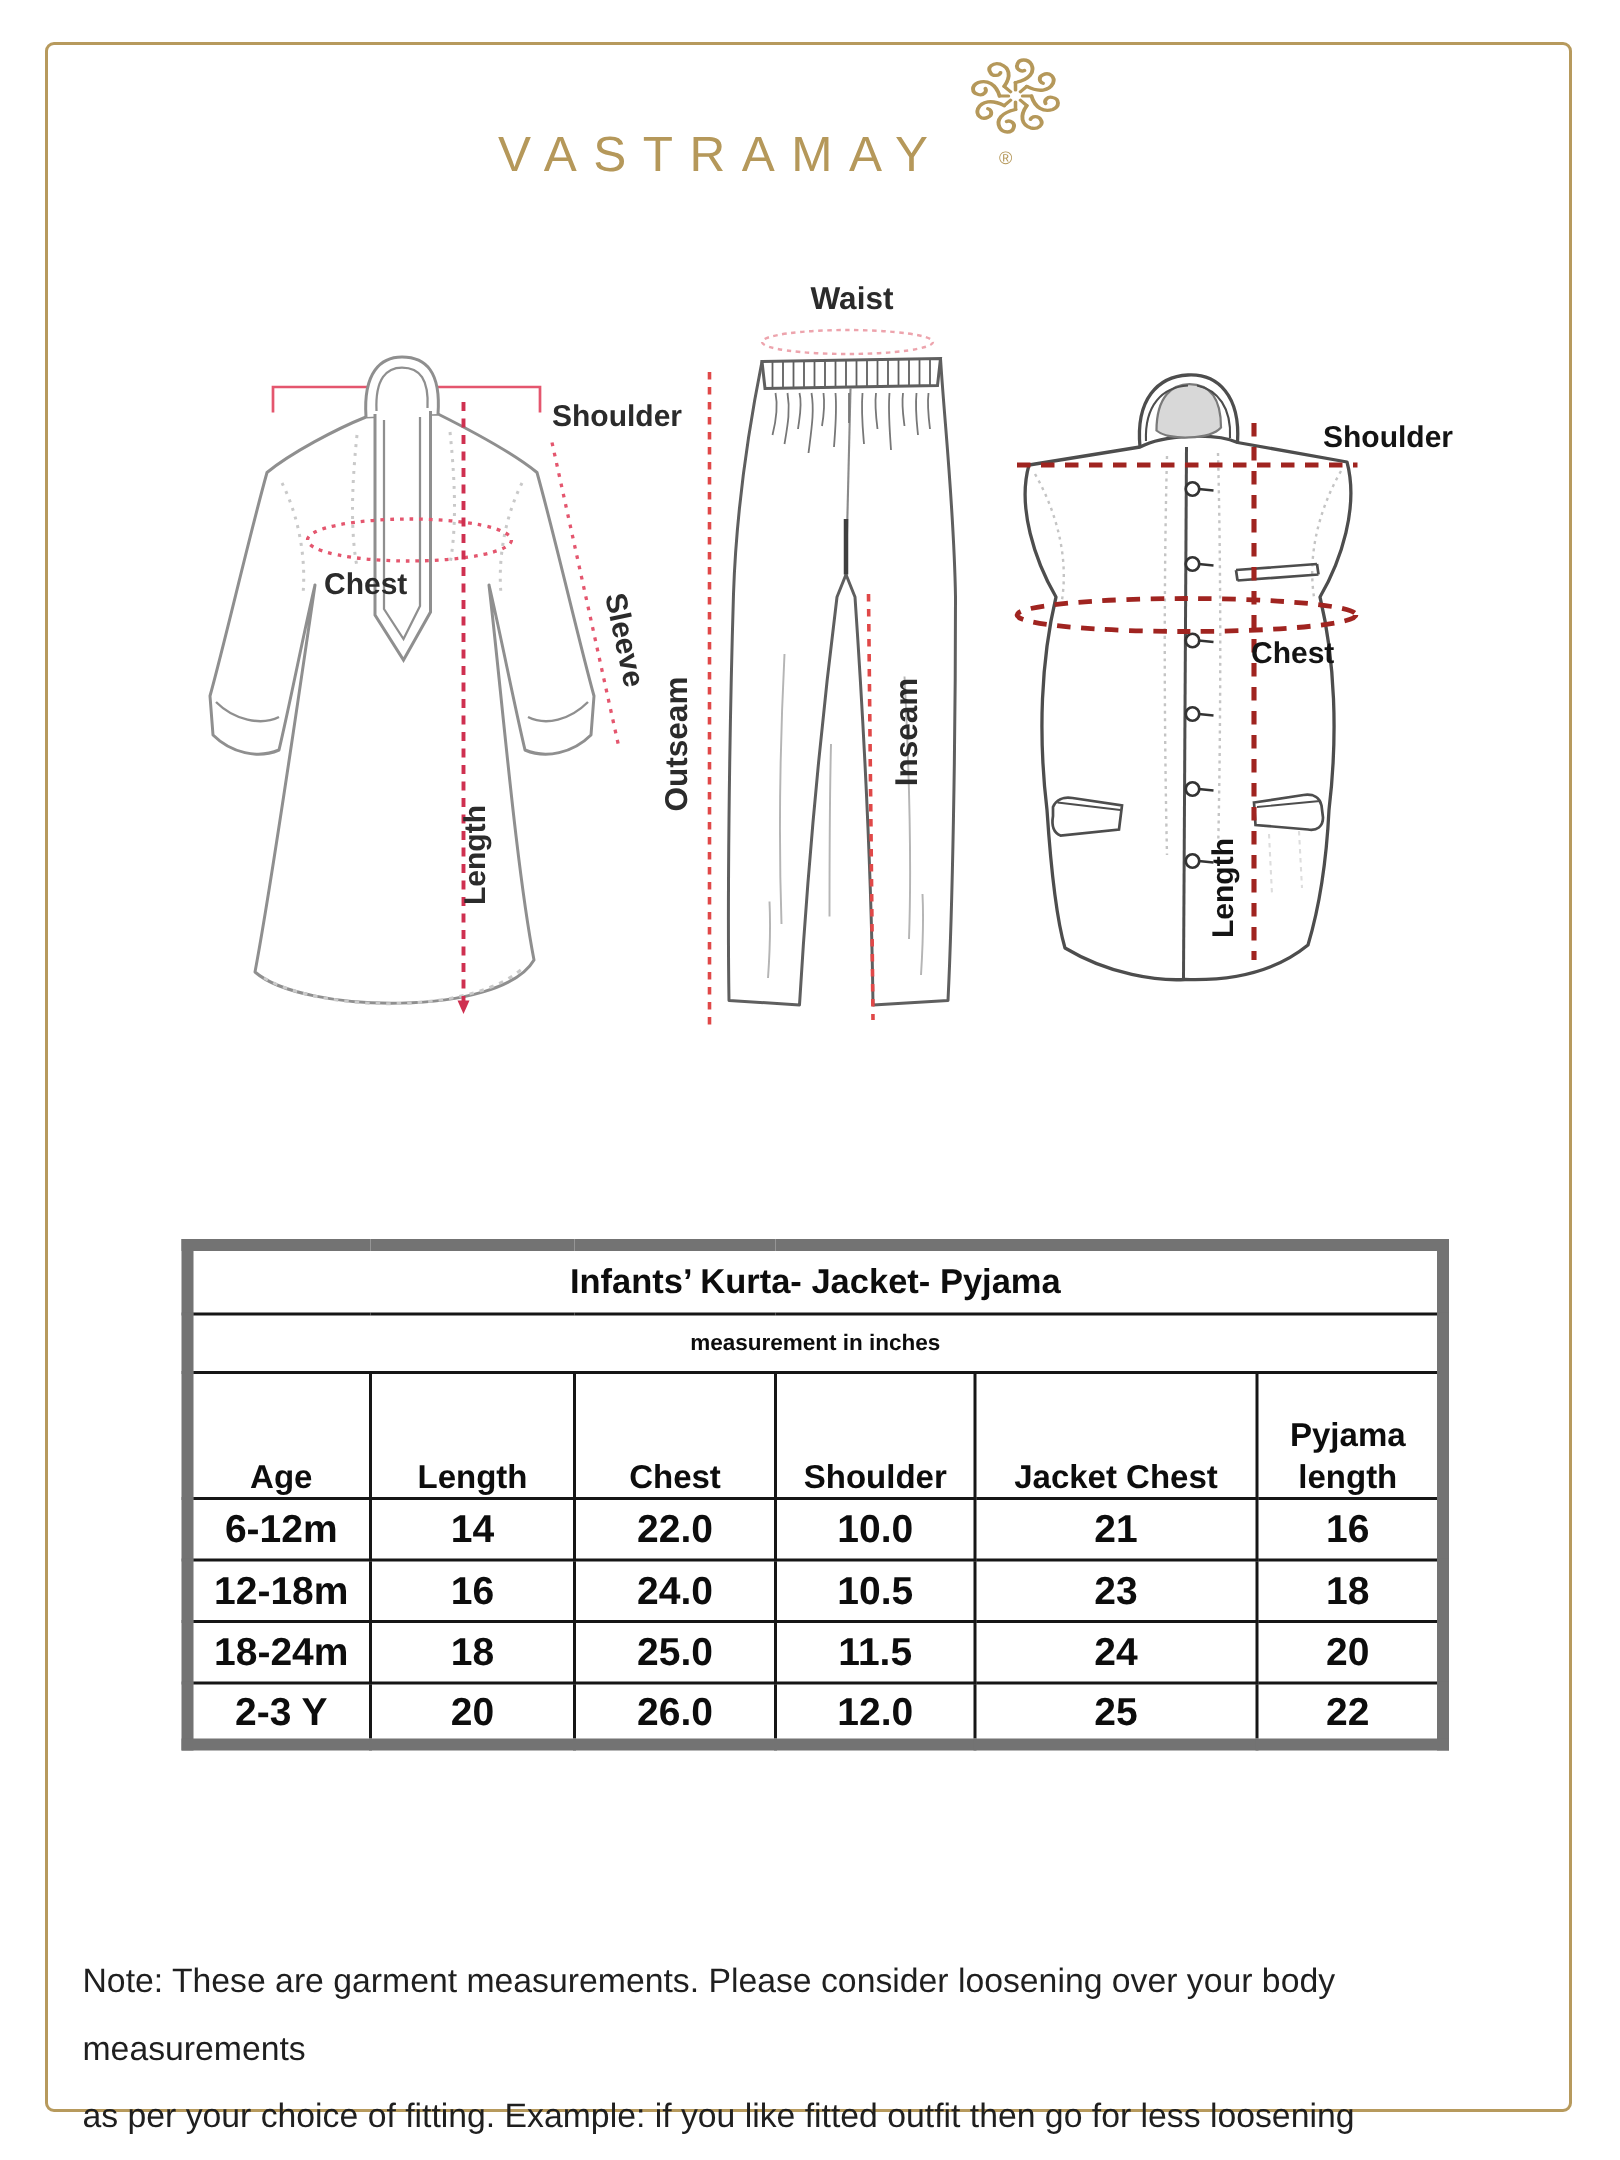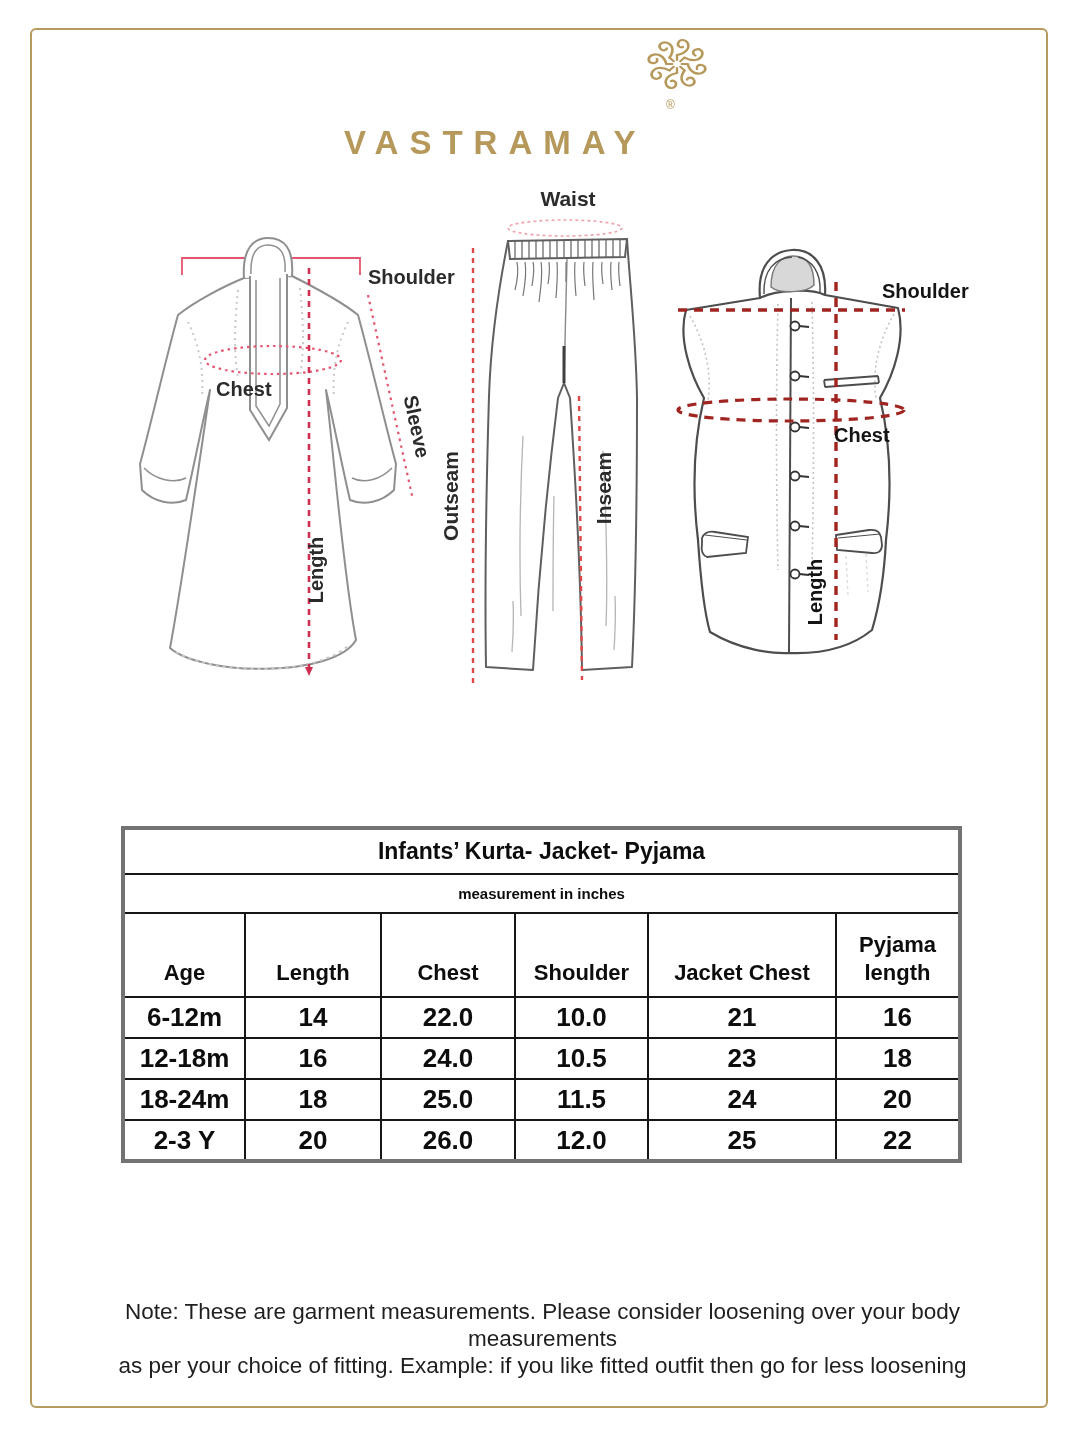--- a/index.html
+++ b/index.html
@@ -2,41 +2,41 @@
 <html><head>
 <meta charset="utf-8">
 <style>
   * { margin:0; padding:0; box-sizing:border-box; }
   html,body { background:#ffffff; }
   body { width:1080px; height:1440px; position:relative; font-family:"Liberation Sans", sans-serif; }
   .page { position:absolute; left:0; top:0; width:1080px; height:1440px; background:#fff; overflow:hidden; }
   .gold-border { position:absolute; left:30px; top:28px; width:1018px; height:1380px;
                  border:2px solid #b79a5d; border-radius:6px; }
   
-  .brand-text { position:absolute; left:344px; top:84px; font-size:33px; letter-spacing:11px;
-                color:#b5985a; font-weight:700; white-space:nowrap;margin-top:40px; }
+  .brand-text { position:absolute; left:332px; top:84px; font-size:33px; letter-spacing:11px;
+                color:#b5985a; font-weight:400; white-space:nowrap; }
   .ornament { position:absolute; left:644px; top:36px; }
   .reg-mark { position:absolute; left:666px; top:98px; font-size:12px; color:#b5985a; }
   
   .svg-abs { position:absolute; }
   svg text { font-family:"Liberation Sans", sans-serif; }
   .m-label { font-size:20px; font-weight:600; fill:#2b2b2b; }
   .m-label-bold { font-size:20px; font-weight:700; fill:#141414; }
   
   table.size-chart { position:absolute; left:121px; top:826px; width:837px;
                      border-collapse:collapse; table-layout:fixed;
-                     border:4px solid #737373; color:#0d0d0d; }
+                     border:8px solid #737373; color:#0d0d0d; }
   table.size-chart td { border:2px solid #161616; text-align:center; font-weight:700; }
   tr.title-row   { height:46px; } .title-row td { font-size:23px; vertical-align:middle; }
   tr.subtitle-row{ height:39px; } .subtitle-row td { font-size:15px; vertical-align:middle; }
-  tr.header-row  { height:84px; } .header-row td { font-size:22px; vertical-align:bottom; padding-bottom:10px; line-height:1.25;border-radius:18px; }
+  tr.header-row  { height:84px; } .header-row td { font-size:22px; vertical-align:bottom; padding-bottom:0; line-height:1.25;border-radius:18px; }
   tr.data-row    { height:41px; } .data-row td { font-size:26px; vertical-align:middle; }
   
-  .note { position:absolute; left:55px; top:1298px; width:975px; text-align:center;
-          font-size:22.5px; line-height:27px; color:#1f1f1f; }
+  .note { position:absolute; left:55px; top:1298px; width:975px; text-align:left;
+          font-size:22.5px; line-height:45px; color:#1f1f1f; }
 </style>
 </head>
 <body>
 
 <div class="page">
   <div class="gold-border"></div>
 
   <div class="brand-text">VASTRAMAY</div>
   <div class="ornament">
     <svg width="66" height="56" viewBox="0 0 66 56">

